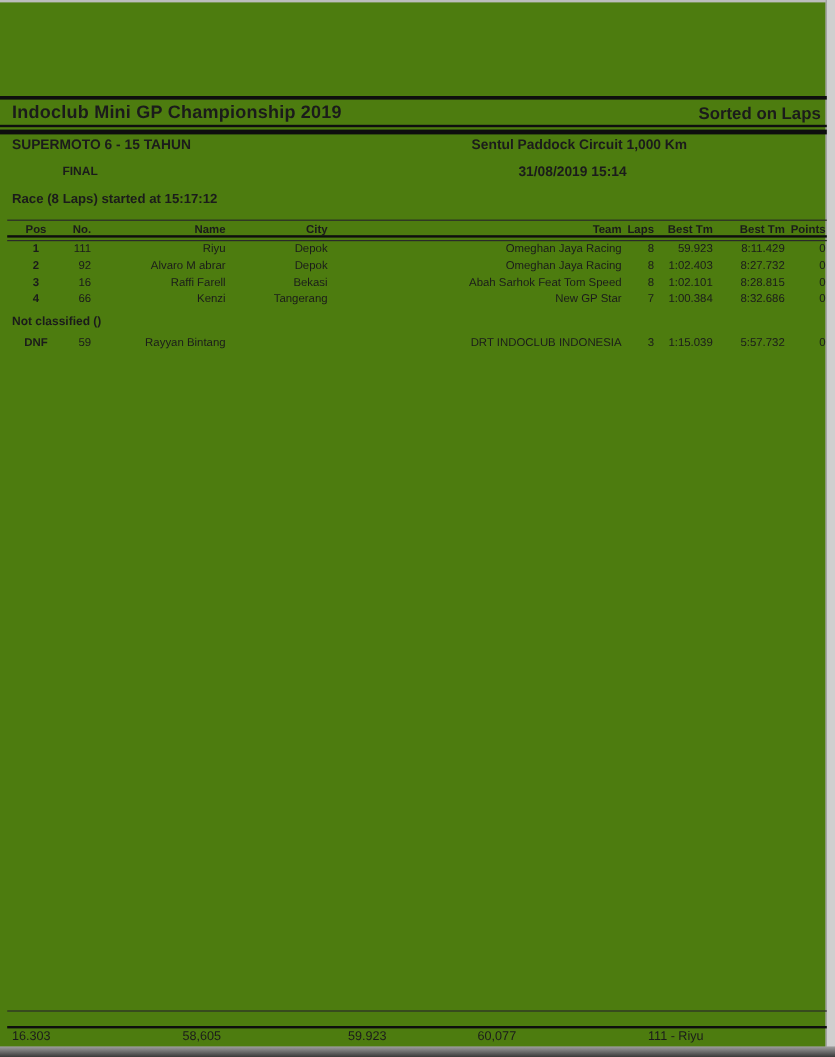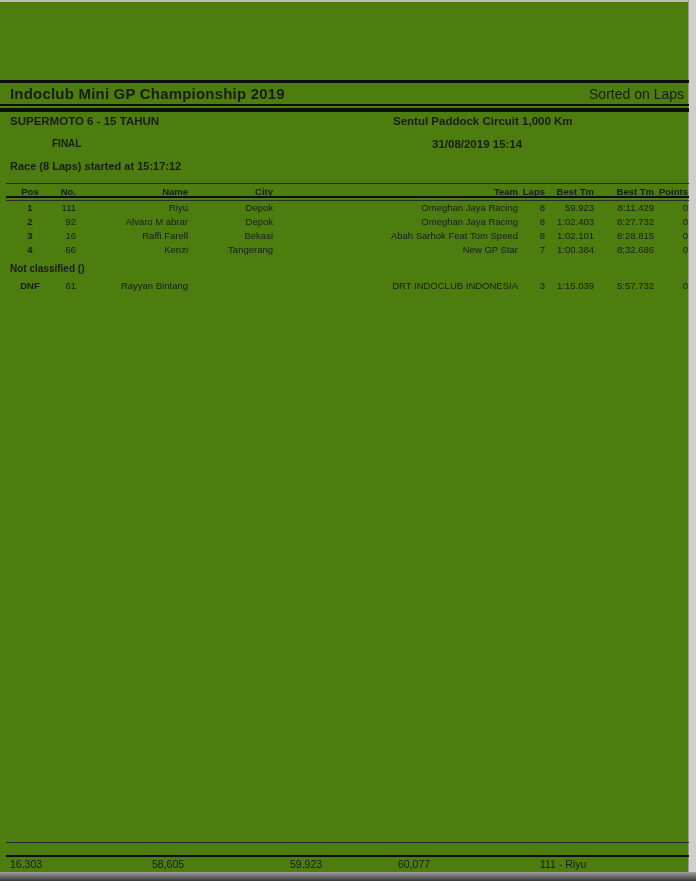--- a/index.html
+++ b/index.html
@@ -21,21 +21,21 @@
   .r-top{top:80px;height:3px;}
   .r-under-thin{top:104px;height:2px;}
   .r-under-thick{top:108px;height:4px;}
   .r-tbl-top{left:6px;width:683px;top:183px;height:1px;background:#2a2a2a;}
   .r-tbl-dbl1{left:6px;width:683px;top:196px;height:2px;}
   .r-tbl-dbl2{left:6px;width:683px;top:200px;height:1px;background:#2a2a2a;}
   .r-sum-top{left:6px;width:683px;top:842px;height:1px;background:#2a2a2a;}
   .r-sum-dbl1{left:6px;width:683px;top:855px;height:2px;}
   
   .title{position:absolute;left:10px;top:85px;font-size:15px;font-weight:bold;letter-spacing:.2px;}
-  .sorted{position:absolute;right:12px;top:86px;font-size:14px;font-weight:normal;}
+  .sorted{position:absolute;right:12px;top:86px;font-size:14px;font-weight:bold;}
   .class-name{position:absolute;left:10px;top:115px;font-size:11.5px;font-weight:bold;}
   .circuit{position:absolute;left:350px;top:115px;font-size:11.5px;font-weight:bold;margin-left:43px;}
   .session{position:absolute;left:10px;top:138px;font-size:10px;font-weight:bold;padding-left:42px;}
   .datetime{position:absolute;left:432px;top:138px;font-size:11.5px;font-weight:bold;}
   .race-info{position:absolute;left:10px;top:160px;font-size:11px;font-weight:bold;}
   
   .grid-row{
     position:absolute;left:10px;width:678px;height:14px;
     display:grid;
     grid-template-columns:40px 26px 112px 85px 245px 27px 55px 58px 30px;
@@ -144,21 +144,21 @@
     <span class="c-team">New GP Star</span>
     <span class="c-laps">7</span>
     <span class="c-best">1:00.384</span>
     <span class="c-total">8:32.686</span>
     <span class="c-pts">0</span>
   </div>
 
   <div class="nc-label">Not classified ()</div>
   <div class="grid-row row-dnf">
     <span class="c-pos pos-bold">DNF</span>
-    <span class="c-no">61</span>
+    <span class="c-no">59</span>
     <span class="c-name">Rayyan Bintang</span>
     <span class="c-city"></span>
     <span class="c-team">DRT INDOCLUB INDONESIA</span>
     <span class="c-laps">3</span>
     <span class="c-best">1:15.039</span>
     <span class="c-total">5:57.732</span>
     <span class="c-pts">0</span>
   </div>
 
   <div class="rule r-sum-top"></div>

